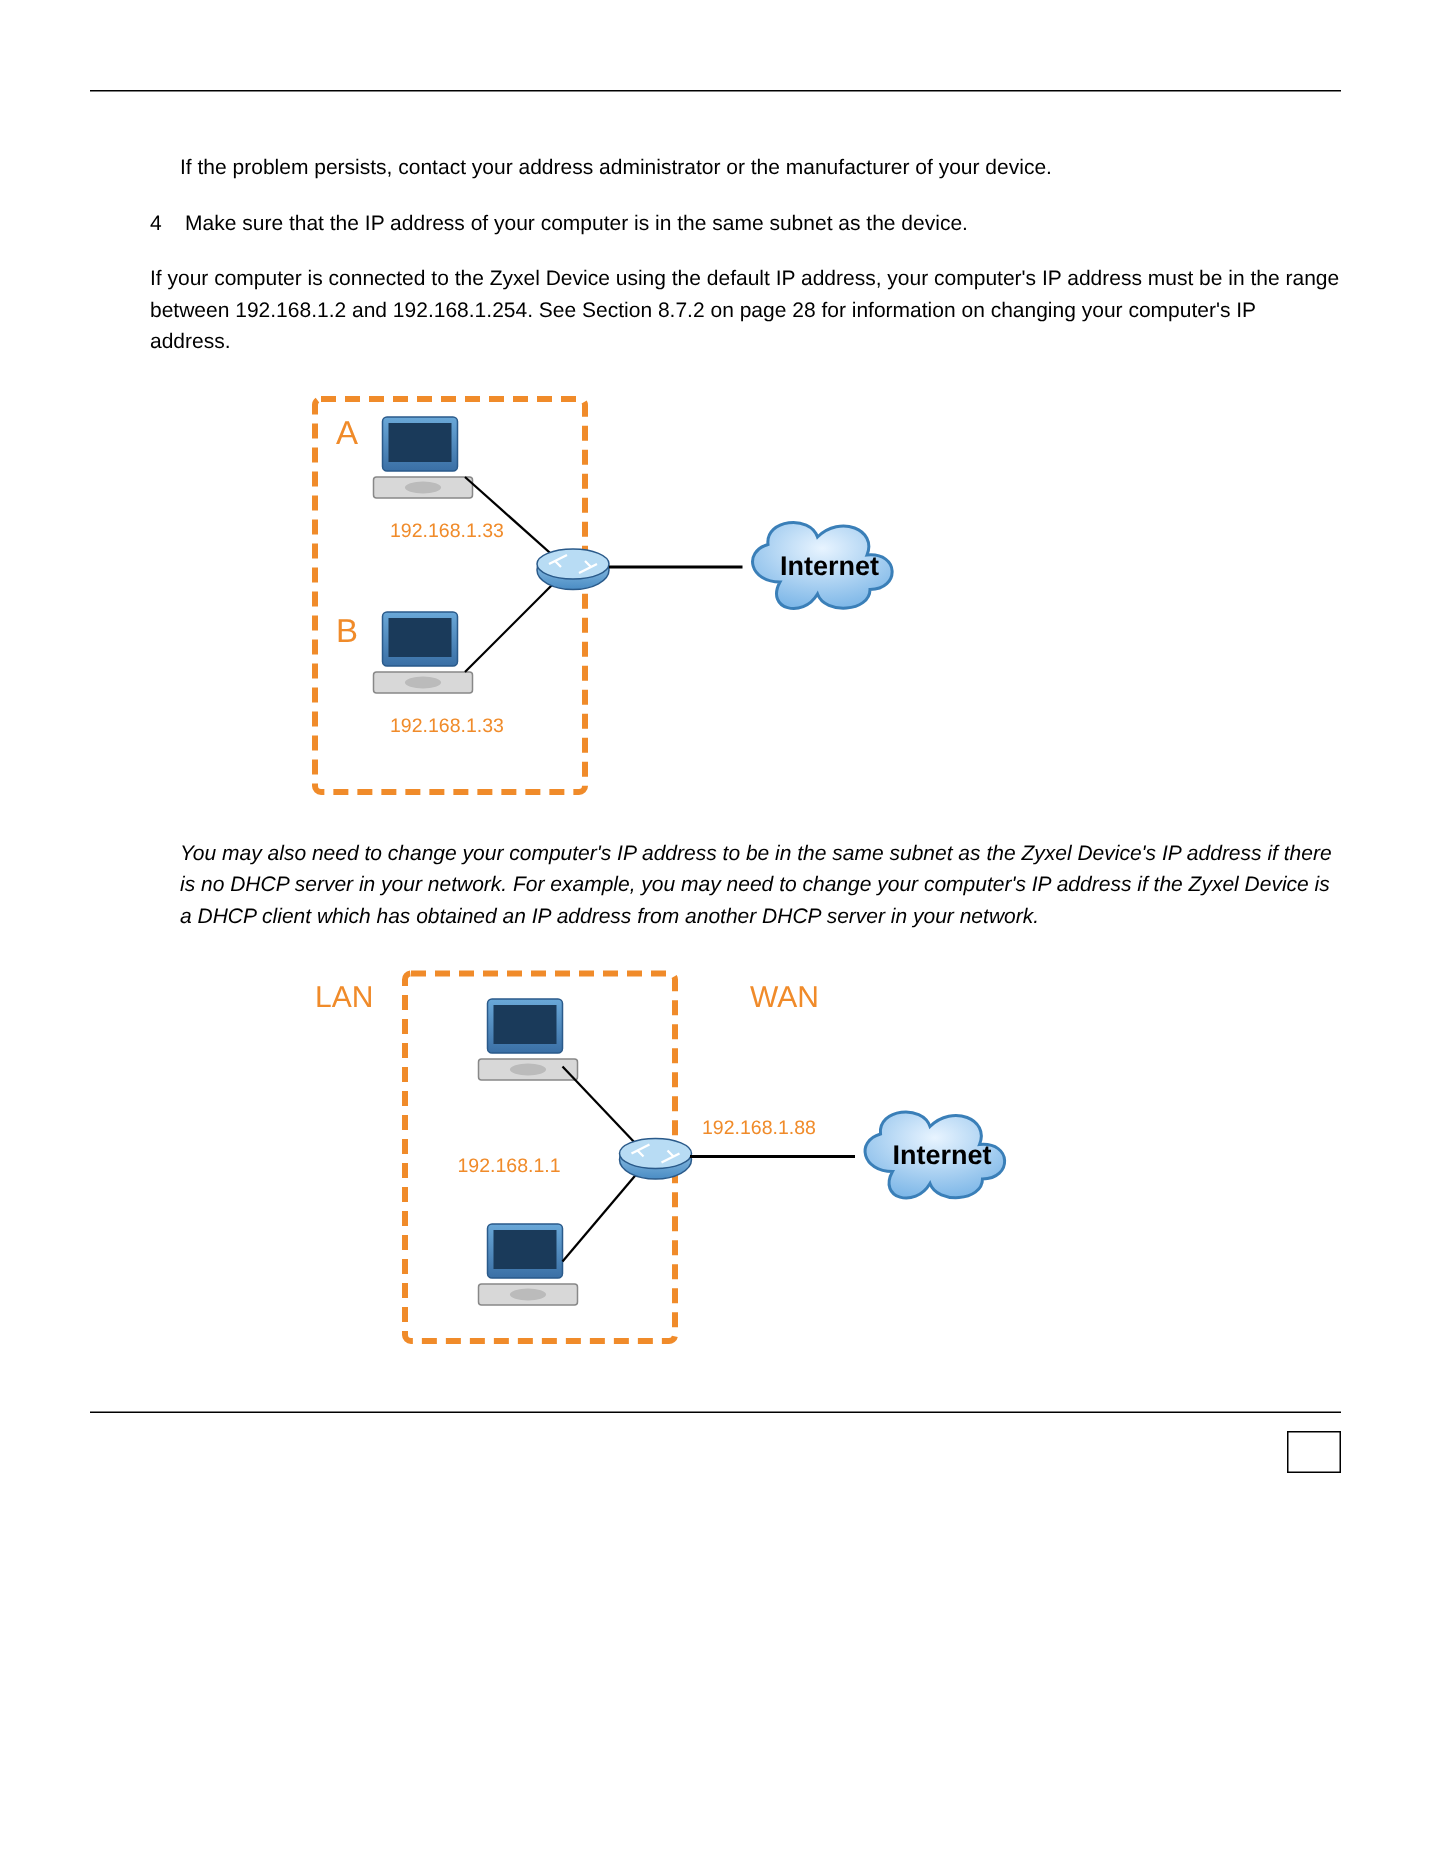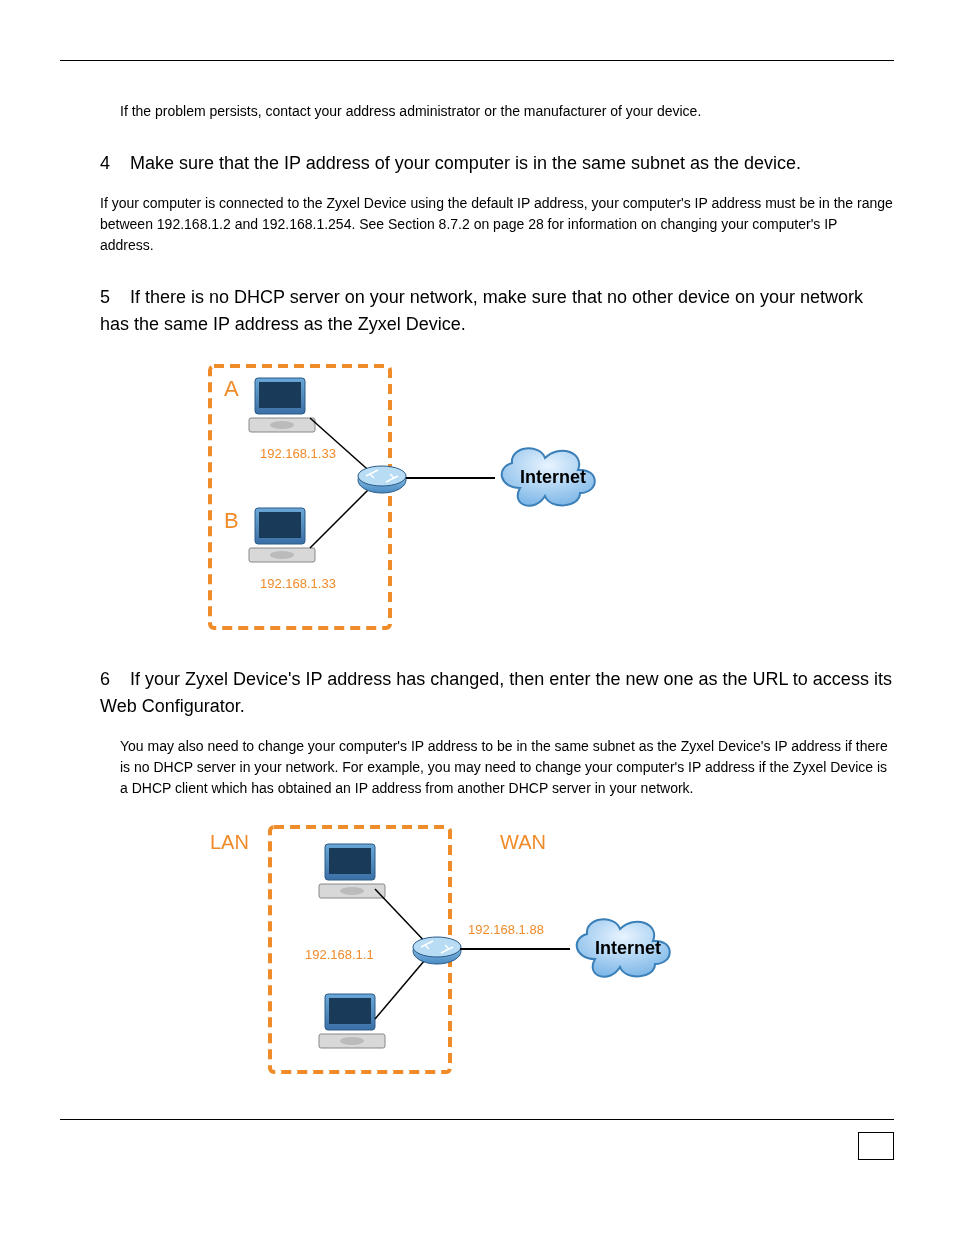--- a/index.html
+++ b/index.html
@@ -18,23 +18,23 @@
     border-bottom: 1.5px solid #000;
     margin-bottom: 40px;
   }
   .body-text {
     font-size: 14px;
     line-height: 1.5;
     margin: 16px 0 16px 40px;
   }
   .numbered {
     margin-left: 40px;
-    font-size: 18px;
+    font-size: 14px;
     line-height: 1.5;
-    margin-top: 28px;
+    margin-top: 16px;
     margin-bottom: 16px;
   }
   .figure-wrap {
     margin: 20px 0 20px 140px;
   }
   .footer-area {
     margin-top: 40px;
     border-top: 1.5px solid #000;
     position: relative;
     height: 50px;
@@ -56,24 +56,20 @@
   <div class="header-area"></div>
 
   <div class="body-text" style="margin-left:60px;">If the problem persists, contact your address administrator or the manufacturer of your device.</div>
 
   <div class="numbered">
     <span>4</span>
     &nbsp;&nbsp;&nbsp;<span>Make sure that the IP address of your computer is in the same subnet as the device.</span>
   </div>
   <div class="body-text" style="">If your computer is connected to the Zyxel Device using the default IP address, your computer's IP address must be in the range between 192.168.1.2 and 192.168.1.254. See Section 8.7.2 on page 28 for information on changing your computer's IP address.</div>
 
-  <div class="numbered">
-    <span>5</span>
-    &nbsp;&nbsp;&nbsp;<span>If there is no DHCP server on your network, make sure that no other device on your network has the same IP address as the Zyxel Device.</span>
-  </div>
 
   <div class="figure-wrap">
     <svg width="440" height="280">
       <defs>
         <linearGradient id="monGrad" x1="0" y1="0" x2="0" y2="1">
           <stop offset="0%" stop-color="#6aa8d8"></stop>
           <stop offset="100%" stop-color="#3a6fa5"></stop>
         </linearGradient>
         <radialGradient id="cloudGrad" cx="50%" cy="30%" r="70%">
           <stop offset="0%" stop-color="#e8f4ff"></stop>
@@ -119,25 +115,21 @@
 
       <line x1="206" y1="120" x2="295" y2="120" stroke="#000" stroke-width="2"></line>
 
       <g transform="translate(290,80)">
         <path d="M30 50 C10 50 5 30 22 25 C20 8 50 5 55 20 C70 5 95 15 88 32 C110 30 110 55 90 55 C90 70 60 72 55 58 C45 75 20 68 30 50 Z" fill="url(#cloudGrad)" stroke="#3a7fb8" stroke-width="2"></path>
         <text x="30" y="45" font-size="18" font-weight="bold" fill="#000">Internet</text>
       </g>
     </svg>
   </div>
 
-  <div class="numbered">
-    <span>6</span>
-    &nbsp;&nbsp;&nbsp;<span>If your Zyxel Device's IP address has changed, then enter the new one as the URL to access its Web Configurator.</span>
-  </div>
-  <div class="body-text" style="margin-left:60px;">You may also need to change your computer's IP address to be in the same subnet as the Zyxel Device's IP address if there is no DHCP server in your network. For example, you may need to change your computer's IP address if the Zyxel Device is a DHCP client which has obtained an IP address from another DHCP server in your network.</div>
+  <div class="body-text" style="margin-left:60px;font-style:italic;">You may also need to change your computer's IP address to be in the same subnet as the Zyxel Device's IP address if there is no DHCP server in your network. For example, you may need to change your computer's IP address if the Zyxel Device is a DHCP client which has obtained an IP address from another DHCP server in your network.</div>
 
   <div class="figure-wrap">
     <svg width="520" height="260">
 
       <text x="10" y="30" font-size="20" fill="#f08b2a">LAN</text>
 
       <text x="300" y="30" font-size="20" fill="#f08b2a">WAN</text>
 
       <rect x="70" y="8" width="180" height="245" fill="none" stroke="#f08b2a" stroke-width="4" stroke-dasharray="10,6" rx="4"></rect>
 

